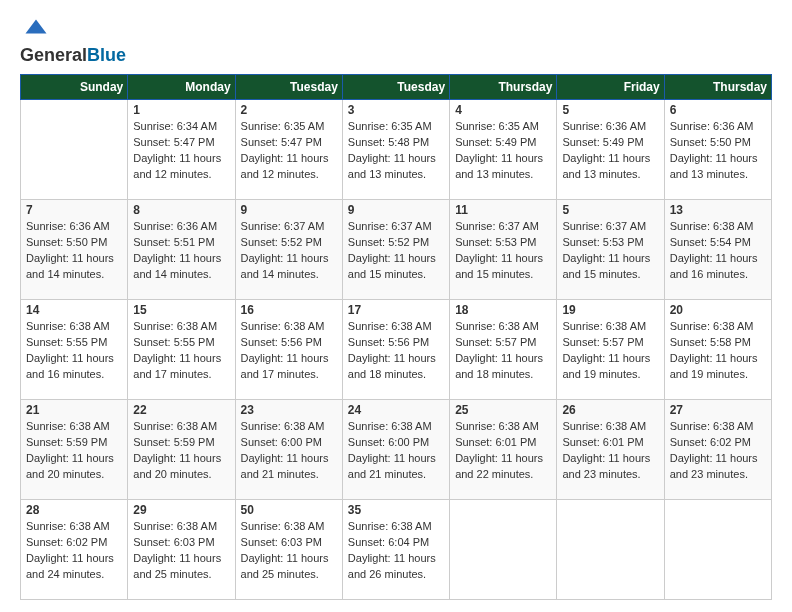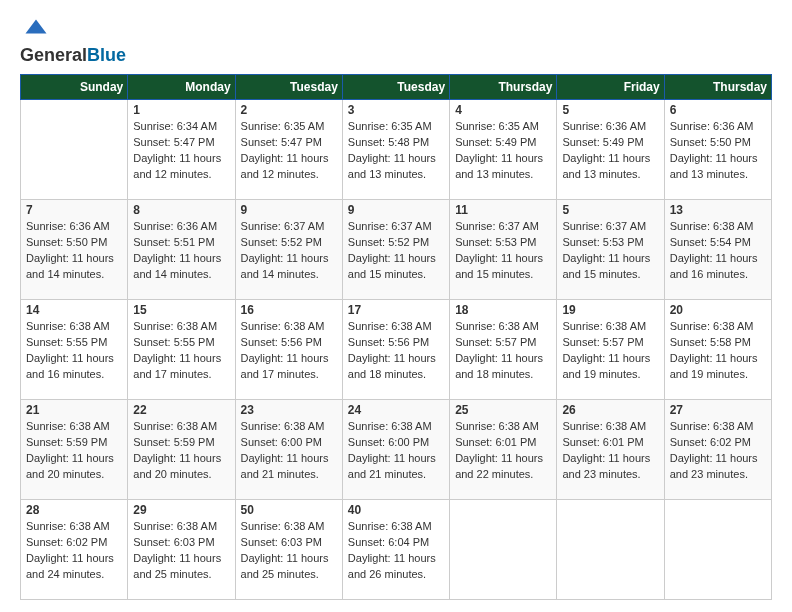--- a/index.html
+++ b/index.html
@@ -262,21 +262,21 @@
           </td>
           <td>
             <span class="day-number">29</span>
             <div class="day-info">Sunrise: 6:38 AM<br>Sunset: 6:03 PM<br>Daylight: 11 hours<br>and 25 minutes.</div>
           </td>
           <td>
             <span class="day-number">50</span>
             <div class="day-info">Sunrise: 6:38 AM<br>Sunset: 6:03 PM<br>Daylight: 11 hours<br>and 25 minutes.</div>
           </td>
           <td>
-            <span class="day-number">40</span>
+            <span class="day-number">35</span>
             <div class="day-info">Sunrise: 6:38 AM<br>Sunset: 6:04 PM<br>Daylight: 11 hours<br>and 26 minutes.</div>
           </td>
           <td class="empty-cell"></td>
           <td class="empty-cell"></td>
           <td class="empty-cell"></td>
         </tr>
       </tbody>
   </table>
 </div>
 

